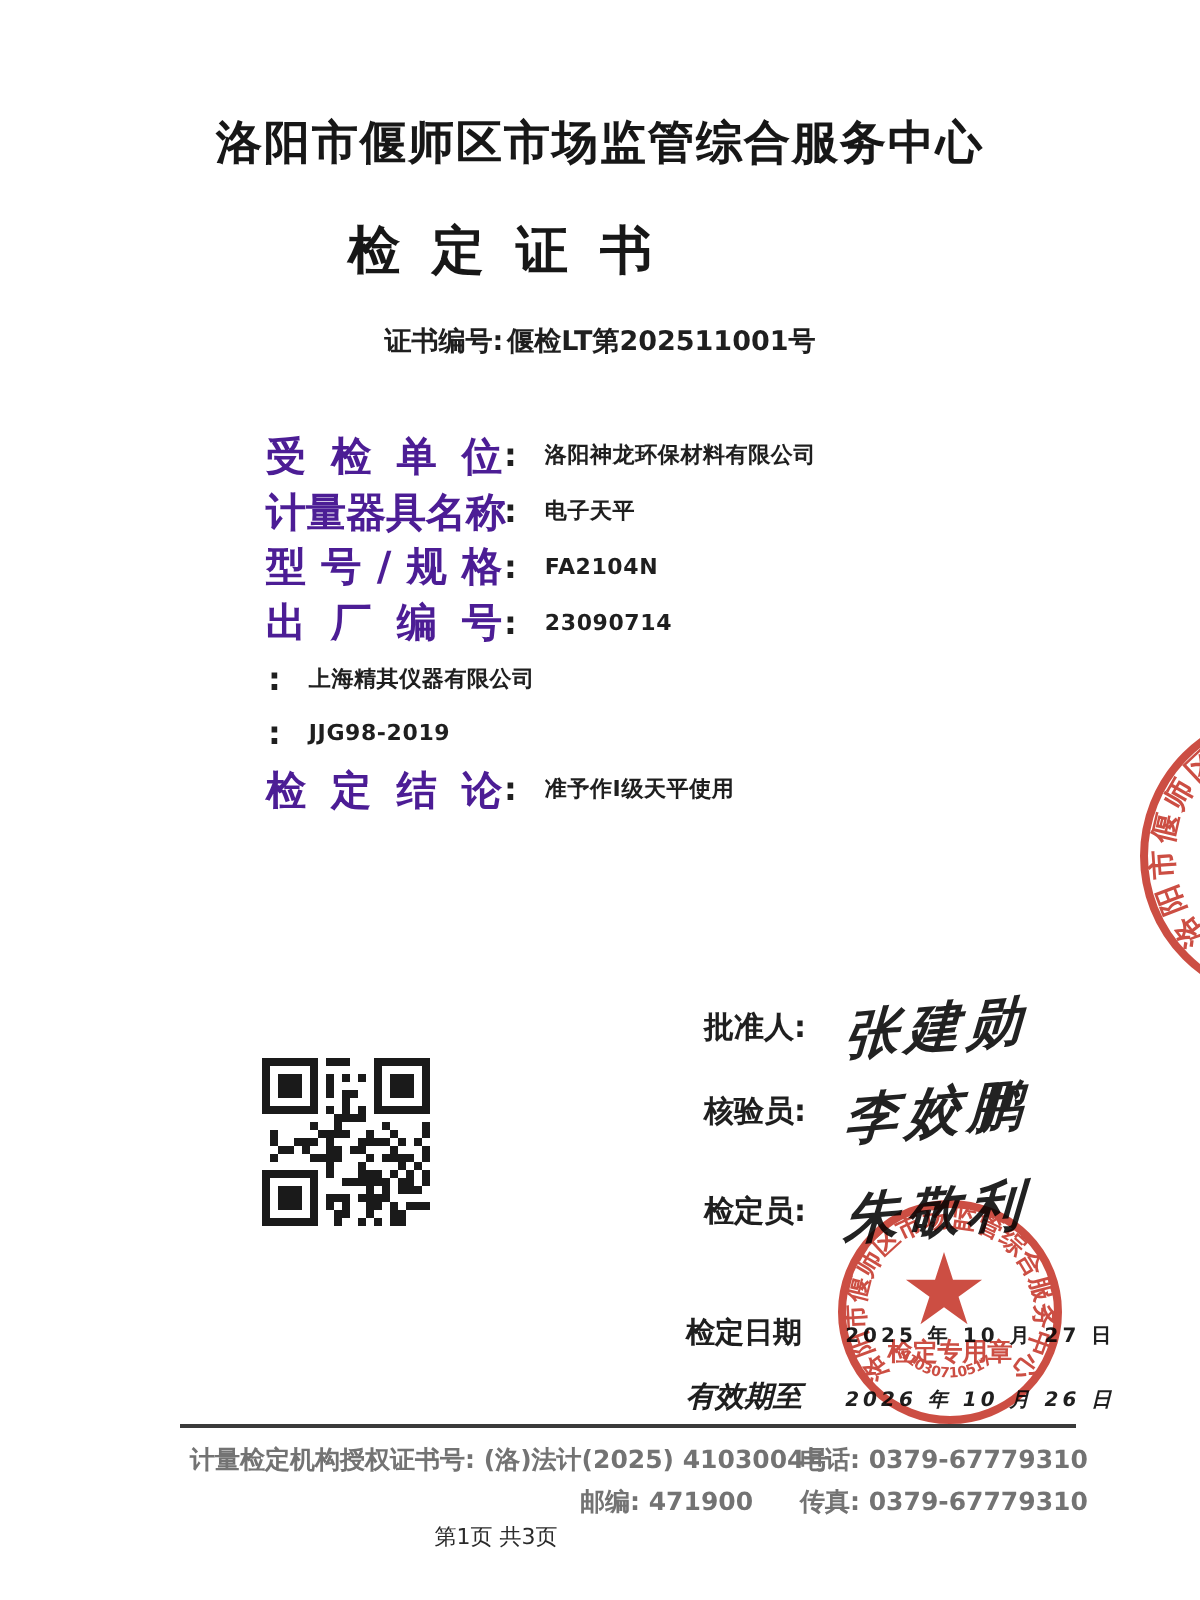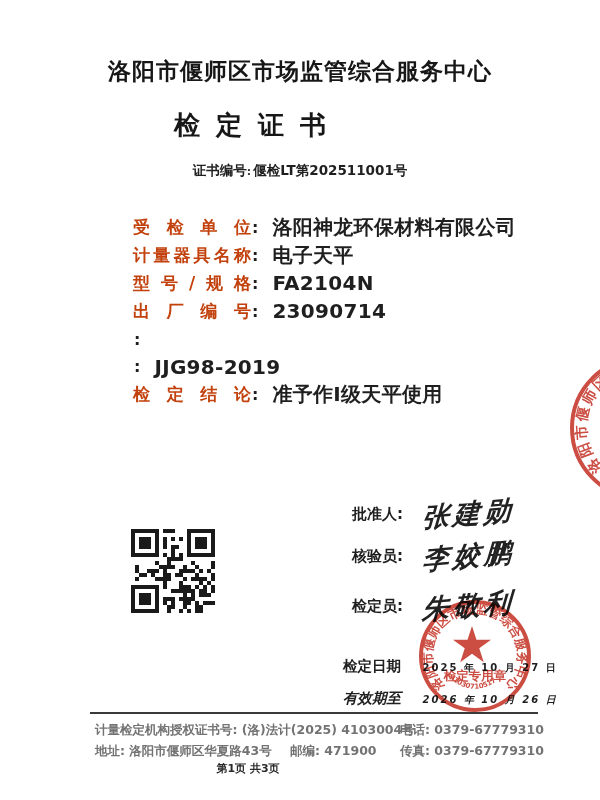--- a/index.html
+++ b/index.html
@@ -17,50 +17,50 @@
   }
   .doc-title{
     position:absolute;top:108px;left:0;width:500px;margin:0;
     text-align:center;font-size:26px;font-weight:700;
     letter-spacing:16px;text-indent:16px;color:#171717;
   }
   .certno{
     position:absolute;top:162px;left:0;width:600px;
     text-align:center;font-size:13.5px;font-weight:700;
   }
-  .certno .cn-label{margin-right:2px;font-family:Liberation Serif, serif;}
+  .certno .cn-label{margin-right:2px;}
   
   .fields{position:absolute;top:214px;left:133px;}
   .field-row{display:flex;align-items:center;height:27.8px;}
   .flabel{
-    display:inline-block;width:118px;font-size:17px;font-weight:700;
-    text-align:justify;text-align-last:justify;color:#c2410c;line-height:1;
+    display:inline-block;width:118px;font-size:20px;font-weight:700;
+    text-align:justify;text-align-last:justify;color:#4c1d95;line-height:1;
     white-space:nowrap;
   }
   .fcolon{font-size:16px;font-weight:700;margin-left:1px;}
-  .fvalue{font-size:20px;font-weight:700;margin-left:14px;white-space:nowrap;letter-spacing:.3px;}
+  .fvalue{font-size:11px;font-weight:700;margin-left:14px;white-space:nowrap;letter-spacing:.3px;}
   
   .sig-row{position:absolute;left:352px;white-space:nowrap;}
   .sig-label{font-size:15px;font-weight:700;vertical-align:middle;}
   .sig-name{
     display:inline-block;margin-left:14px;font-size:27px;font-weight:600;
     font-style:italic;transform:rotate(-5deg) skewX(-8deg);
     color:#222;letter-spacing:4px;vertical-align:middle;
   }
   
   .qr{position:absolute;left:129px;top:527px;}
   
   .date-row{position:absolute;left:343px;white-space:nowrap;font-weight:700;}
   .date-label{font-size:14.5px;}
   .date-value{font-size:10px;margin-left:16px;letter-spacing:2px;}
   
   .divider{position:absolute;top:712px;left:90px;width:448px;height:2px;background:#3a3a3a;}
   .foot{position:absolute;font-size:12.5px;font-weight:700;white-space:nowrap;color:#737373;}
   .page-info{position:absolute;top:761px;left:0;width:496px;text-align:center;
-    font-size:11px;font-weight:700;color:#2a2a2a;}
+    font-size:11px;font-weight:400;color:#2a2a2a;}
   
   .stamp{position:absolute;mix-blend-mode:multiply;opacity:.88;}
   .stamp-main{left:405px;top:590px;}
   .stamp-side{left:568px;top:352px;}
   .stamp text{font-family:"DejaVu Sans","Liberation Sans",sans-serif;font-weight:700;}
 </style>
 </head>
 <body>
 
 <div class="page">
@@ -88,20 +88,21 @@
         <span class="fcolon">:</span>
       <span class="fvalue">FA2104N</span>
     </div>
     <div class="field-row">
       <span class="flabel">出厂编号</span>
         <span class="fcolon">:</span>
       <span class="fvalue">23090714</span>
     </div>
     <div class="field-row">
         <span class="fcolon">:</span>
+      <span class="fvalue">上海精其仪器有限公司</span>
     </div>
     <div class="field-row">
         <span class="fcolon">:</span>
       <span class="fvalue">JJG98-2019</span>
     </div>
     <div class="field-row">
       <span class="flabel">检定结论</span>
         <span class="fcolon">:</span>
       <span class="fvalue">准予作I级天平使用</span>
     </div>
@@ -344,24 +345,20 @@
 
   <div class="divider"></div>
   <div class="foot" style="top:722px;left:95px;">
     <span>计量检定机构授权证书号:</span>
     <span>(洛)法计(2025) 4103004号</span>
   </div>
   <div class="foot" style="top:722px;left:400px;">
     <span>电话:</span>
     <span>0379-67779310</span>
   </div>
-  <div class="foot" style="top:743px;left:95px;">
-    <span>地址:</span>
-    <span>洛阳市偃师区华夏路43号</span>
-  </div>
   <div class="foot" style="top:743px;left:290px;">
     <span>邮编:</span>
     <span>471900</span>
   </div>
   <div class="foot" style="top:743px;left:400px;">
     <span>传真:</span>
     <span>0379-67779310</span>
   </div>
   <div class="page-info">第1页 共3页</div>
 

